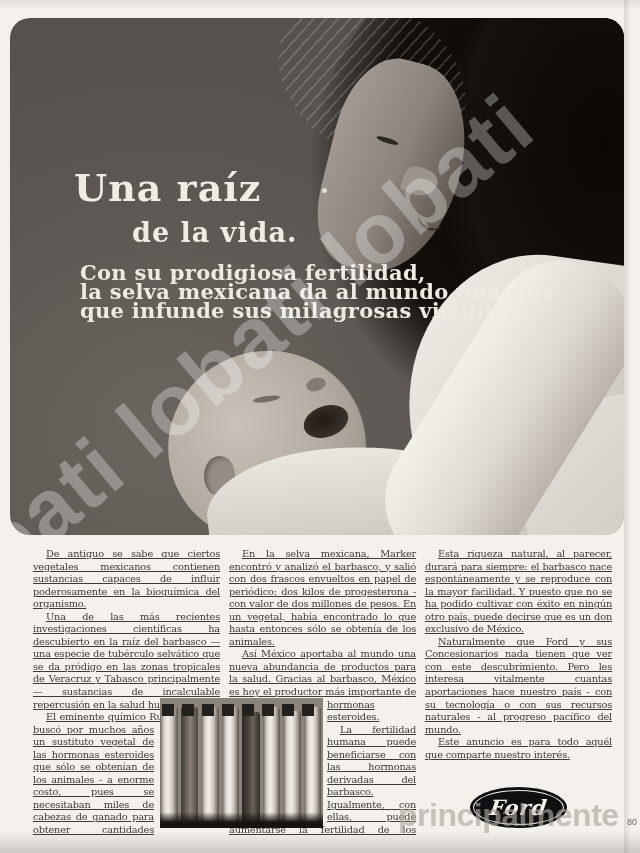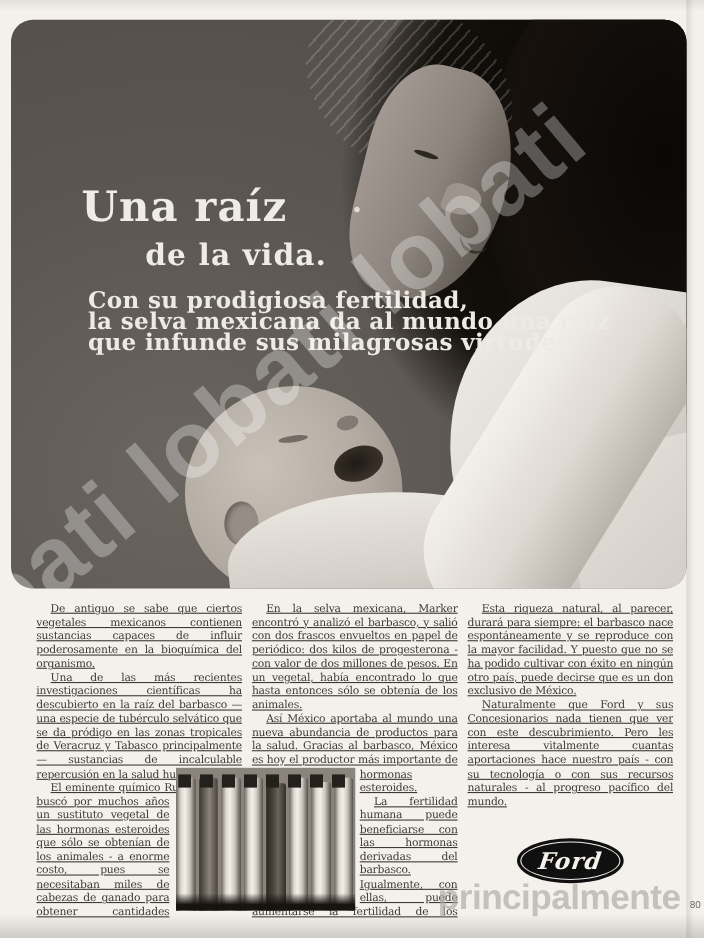--- a/index.html
+++ b/index.html
@@ -138,20 +138,21 @@
       <p class="indent"><span>El eminente químico Russel Marker </span><span class="spacer-r"></span><span>buscó por muchos años un sustituto vegetal de las hormonas esteroides que sólo se obtenían de los animales - a enorme costo, pues se necesitaban miles de cabezas de ganado para obtener cantidades reducidas de las hormonas que emiten las glándulas de secreción interna de los seres vivos, y que regulan importan-</span></p>
     </div>
     <div class="col">
       <p class="indent">En la selva mexicana, Marker encontró y analizó el barbasco, y salió con dos frascos envueltos en papel de periódico: dos kilos de progesterona - con valor de dos millones de pesos. En un vegetal, había encontrado lo que hasta entonces sólo se obtenía de los animales.</p>
       <p class="indent"><span>Así México aportaba al mundo una nueva abundancia de productos para la salud. Gracias al barbasco, México es hoy el productor más importante </span><span class="spacer-l"></span><span>de hormonas esteroides.</span></p>
       <p class="indent">La fertilidad humana puede beneficiarse con las hormonas derivadas del barbasco. Igualmente, con ellas, puede aumentarse la fertilidad de los animales. Con lo cual se acrecientan, en beneficio de la humanidad, los recursos alimenticios de que hoy se dispone.</p>
     </div>
     <div class="col">
       <p class="indent">Esta riqueza natural, al parecer, durará para siempre: el barbasco nace espontáneamente y se reproduce con la mayor facilidad. Y puesto que no se ha podido cultivar con éxito en ningún otro país, puede decirse que es un don exclusivo de México.</p>
       <p class="indent">Naturalmente que Ford y sus Concesionarios nada tienen que ver con este descubrimiento. Pero les interesa vitalmente cuantas aportaciones hace nuestro país - con su tecnología o con sus recursos naturales - al progreso pacífico del mundo.</p>
+      <p class="indent">Este anuncio es para todo aquél que comparte nuestro interés.</p>
       <div class="ford">
         <span class="ford-text">Ford</span>
       </div>
 
     </div>
   </div>
 
   <div class="tubes">
     <div class="tube"></div>
     <div class="tube"></div>

